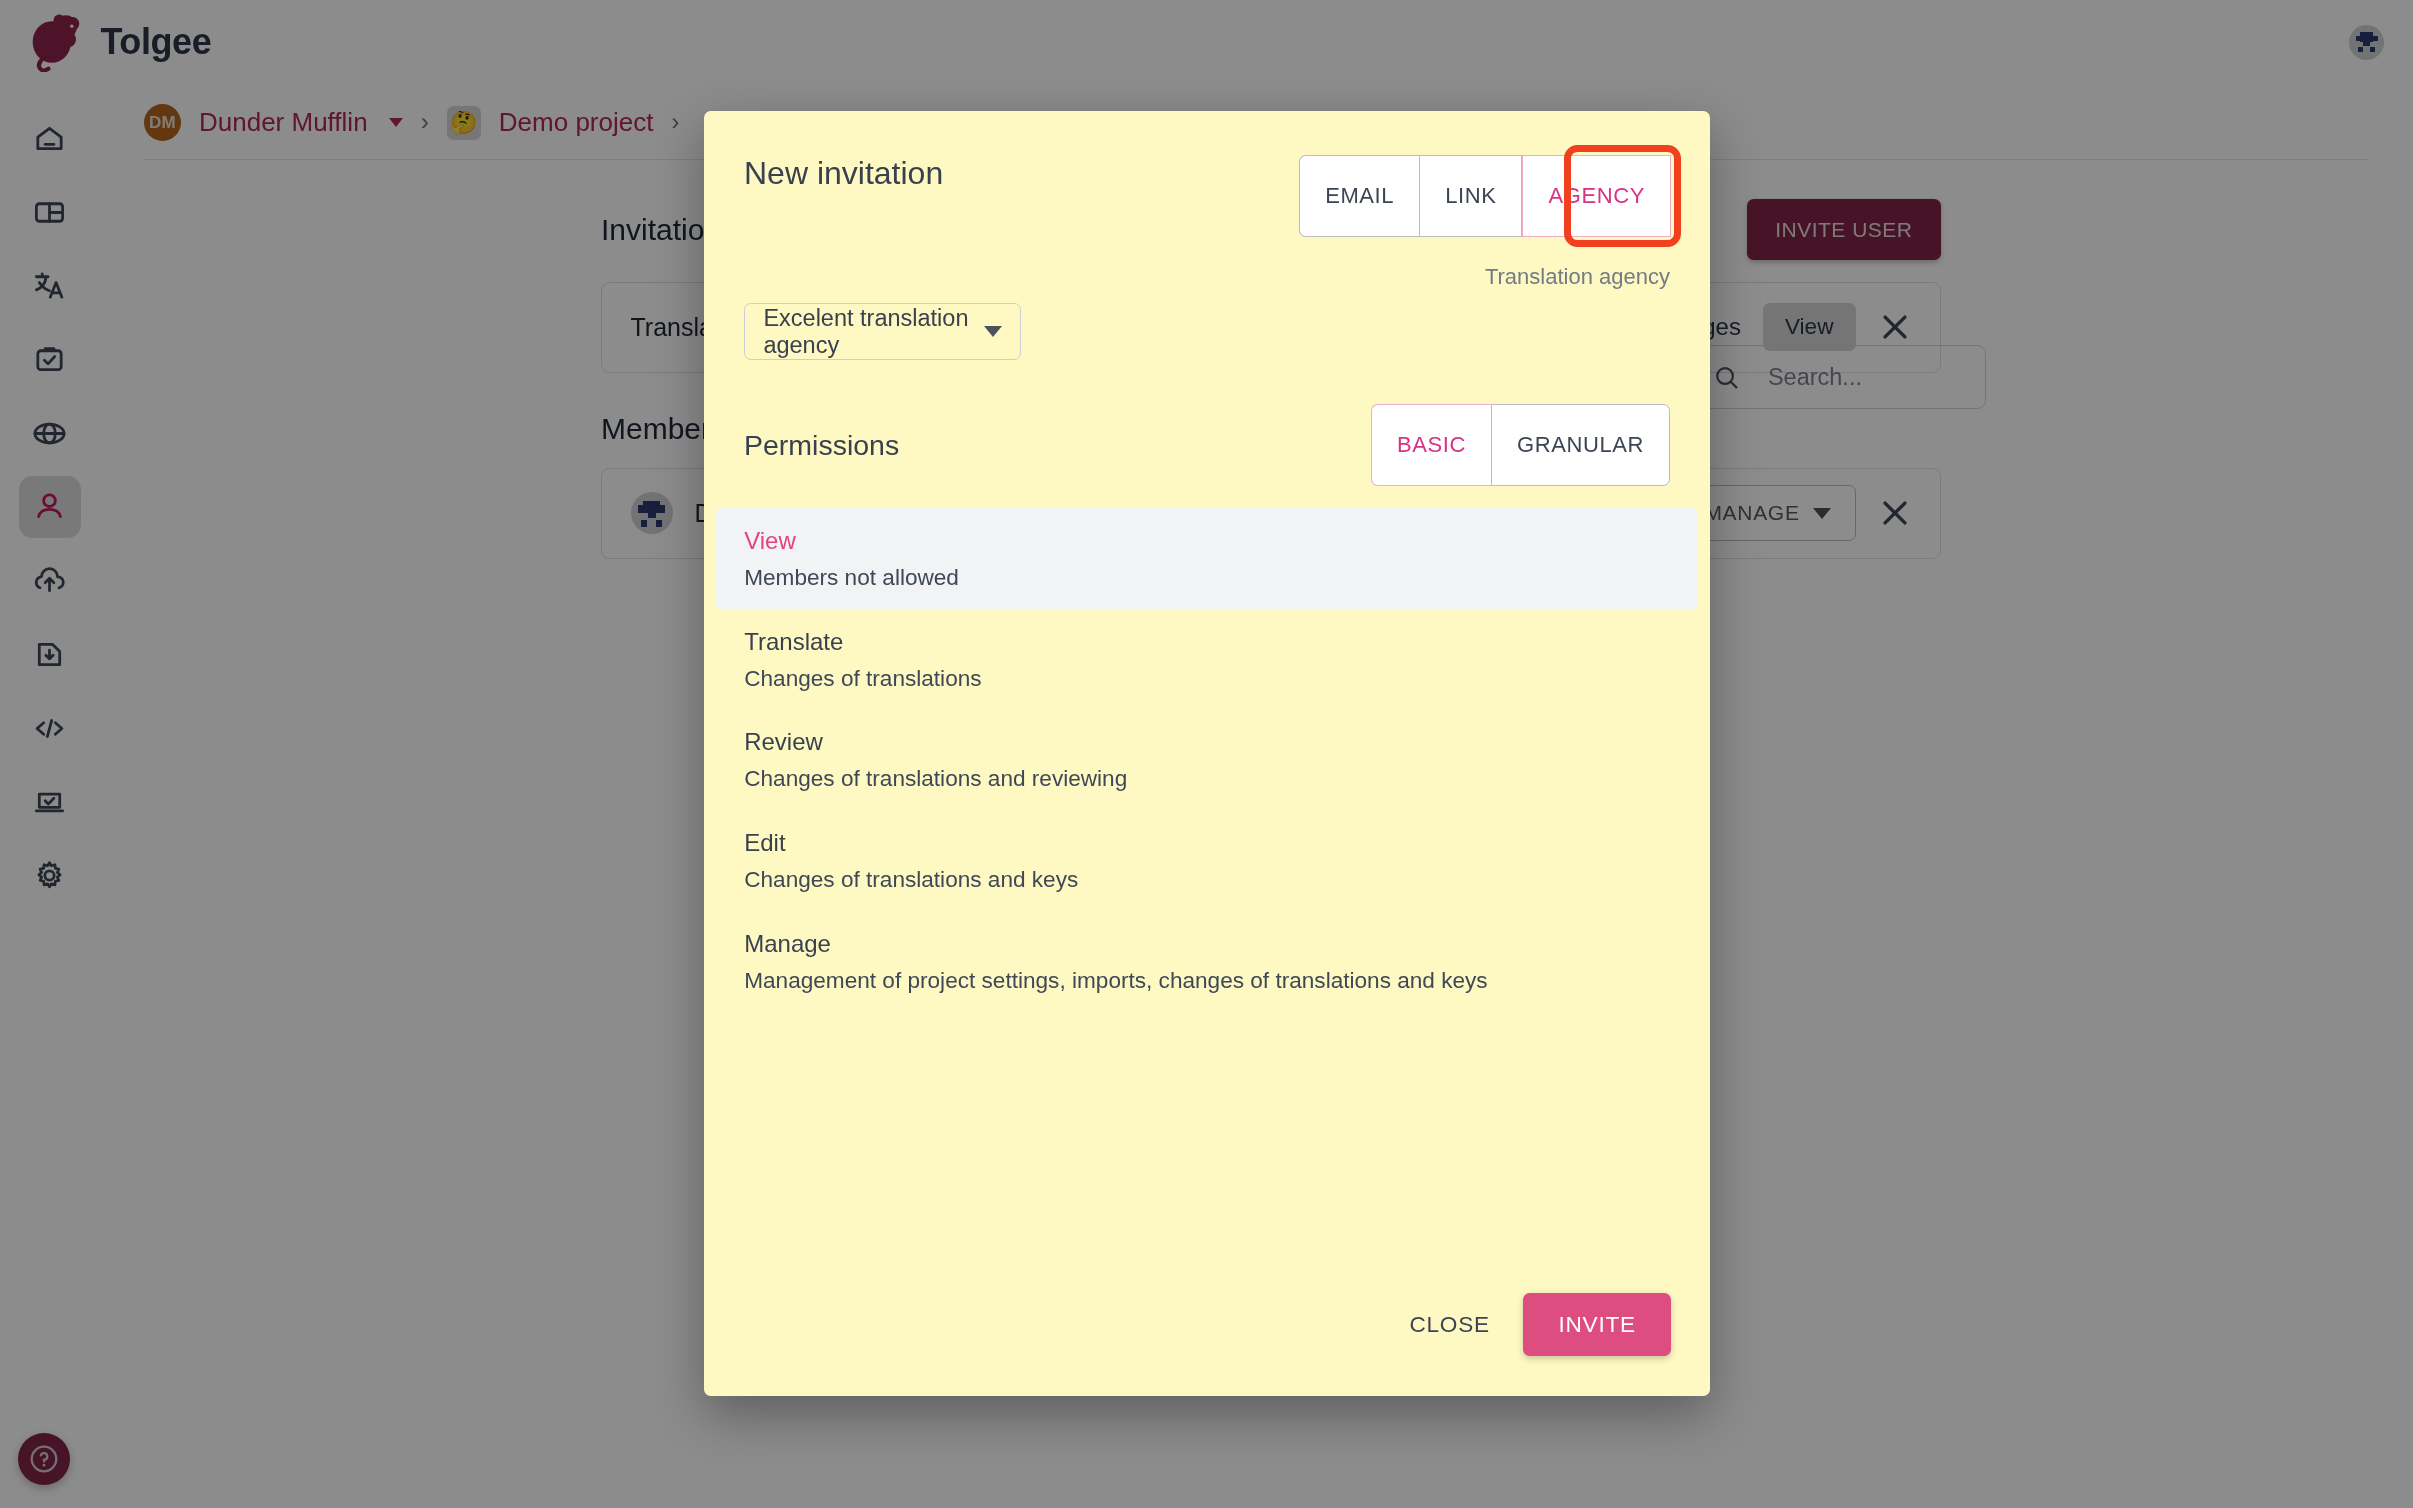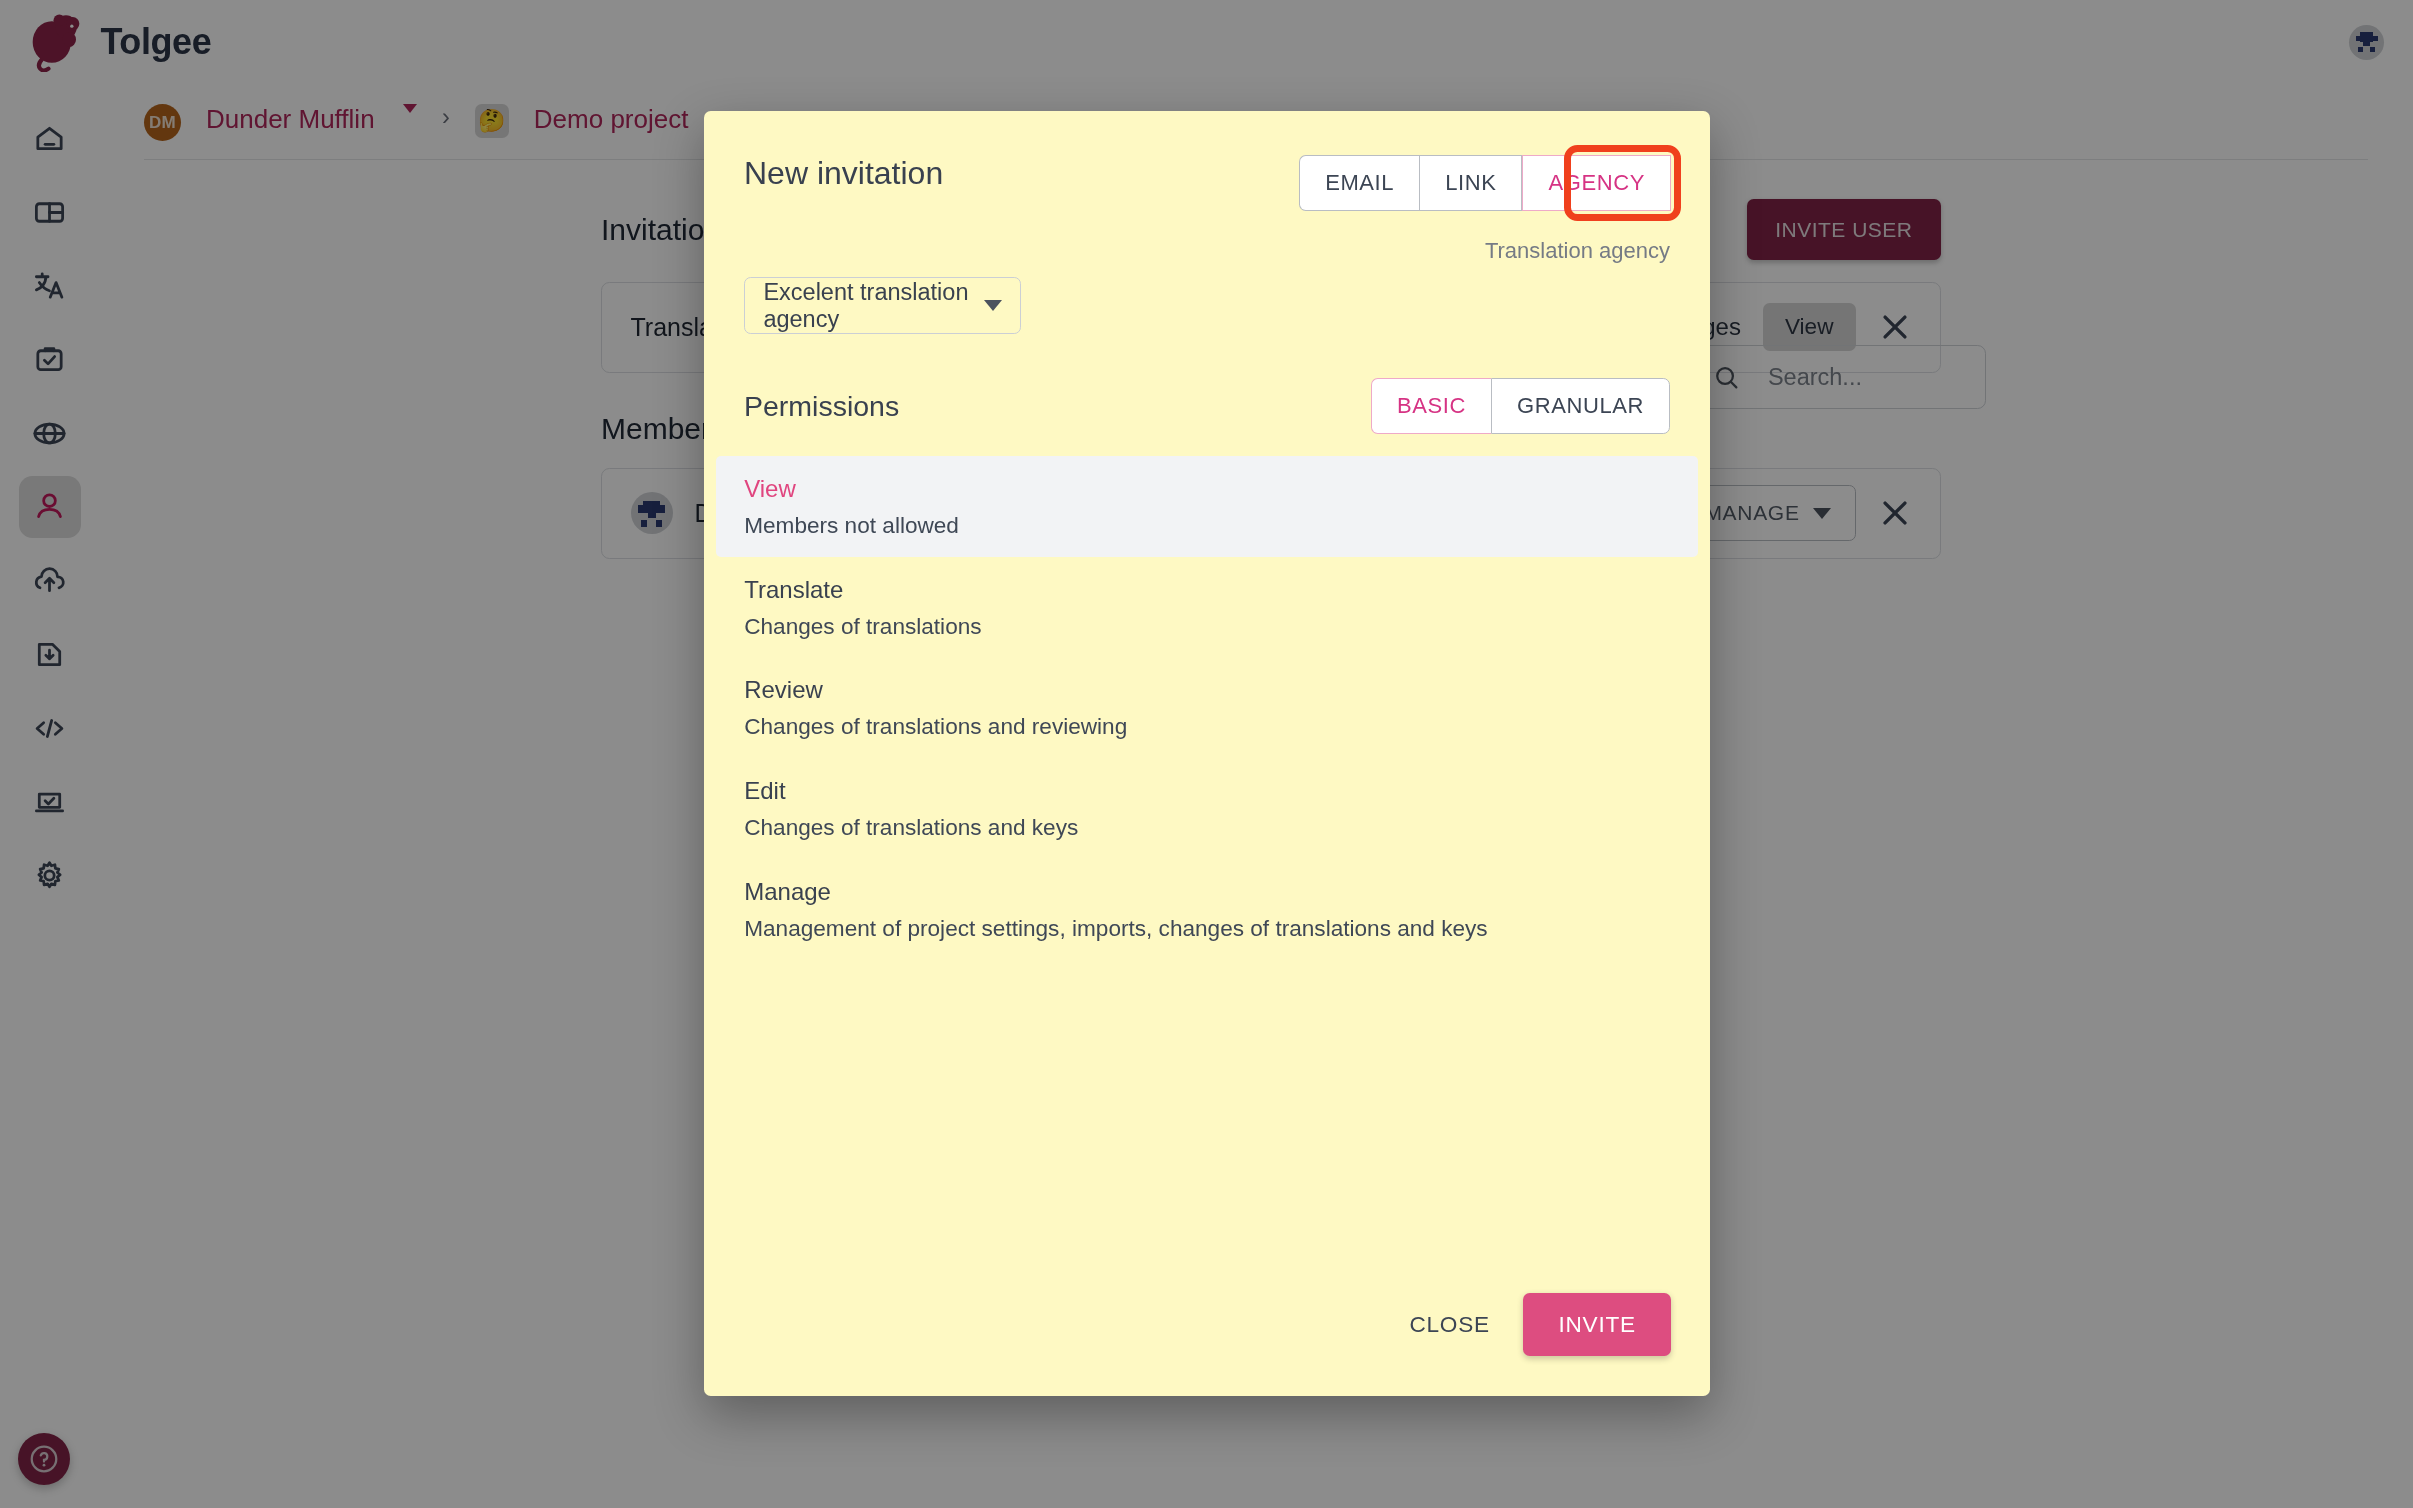--- a/index.html
+++ b/index.html
@@ -56,21 +56,21 @@
     position: absolute; left: 18.4px; bottom: 23.5px;
     width: 52px; height: 52px; border-radius: 50%;
     background: #822447; display: flex; align-items: center; justify-content: center;
     box-shadow: 0 3.4px 10px rgba(0,0,0,0.24);
   }
 
   
   .content { position: absolute; left: 99px; top: 84px; right: 0; bottom: 0; }
 
   .breadcrumb {
-    display: flex; align-items: flex-start; gap: 25px;
+    display: flex; align-items: center; gap: 18px;
     padding: 20px 0 18.4px 45px;
     font-size: 26px;
   }
   .crumb-avatar {
     width: 37px; height: 37px; border-radius: 50%;
     background: #b5651d; color: #f0e2d2;
     display: flex; align-items: center; justify-content: center;
     font-size: 17px; font-weight: 600; letter-spacing: 0.4px;
   }
   .crumb-link { color: #b0275b; }
@@ -157,21 +157,21 @@
     padding: 44px 39px 0 40px;
   }
   .dlg-title { font-size: 32px; color: #39414f; font-weight: 400; }
 
   .seg {
     display: flex; border-radius: 6.7px; overflow: visible; position: relative;
   }
   .seg button {
     background: #ffffff; border: 0.8px solid #b9bdc3;
     font-size: 22px; letter-spacing: 0.6px; color: #3c4554;
-    padding: 14px 25px; font-family: inherit;
+    padding: 27px 25px; font-family: inherit;
   }
   .seg button:first-child { border-radius: 6.7px 0 0 6.7px; border-right: none; }
   .seg button:last-child { border-radius: 0 6.7px 6.7px 0; }
   .seg button.sel { color: #d63384; border-color: #eeaac8; }
   .seg .hl-ring {
     position: absolute; right: -10px; top: -10px; bottom: -10px;
     width: 117px; border: 7.5px solid #f0401d; border-radius: 13.4px;
     pointer-events: none;
   }
 

